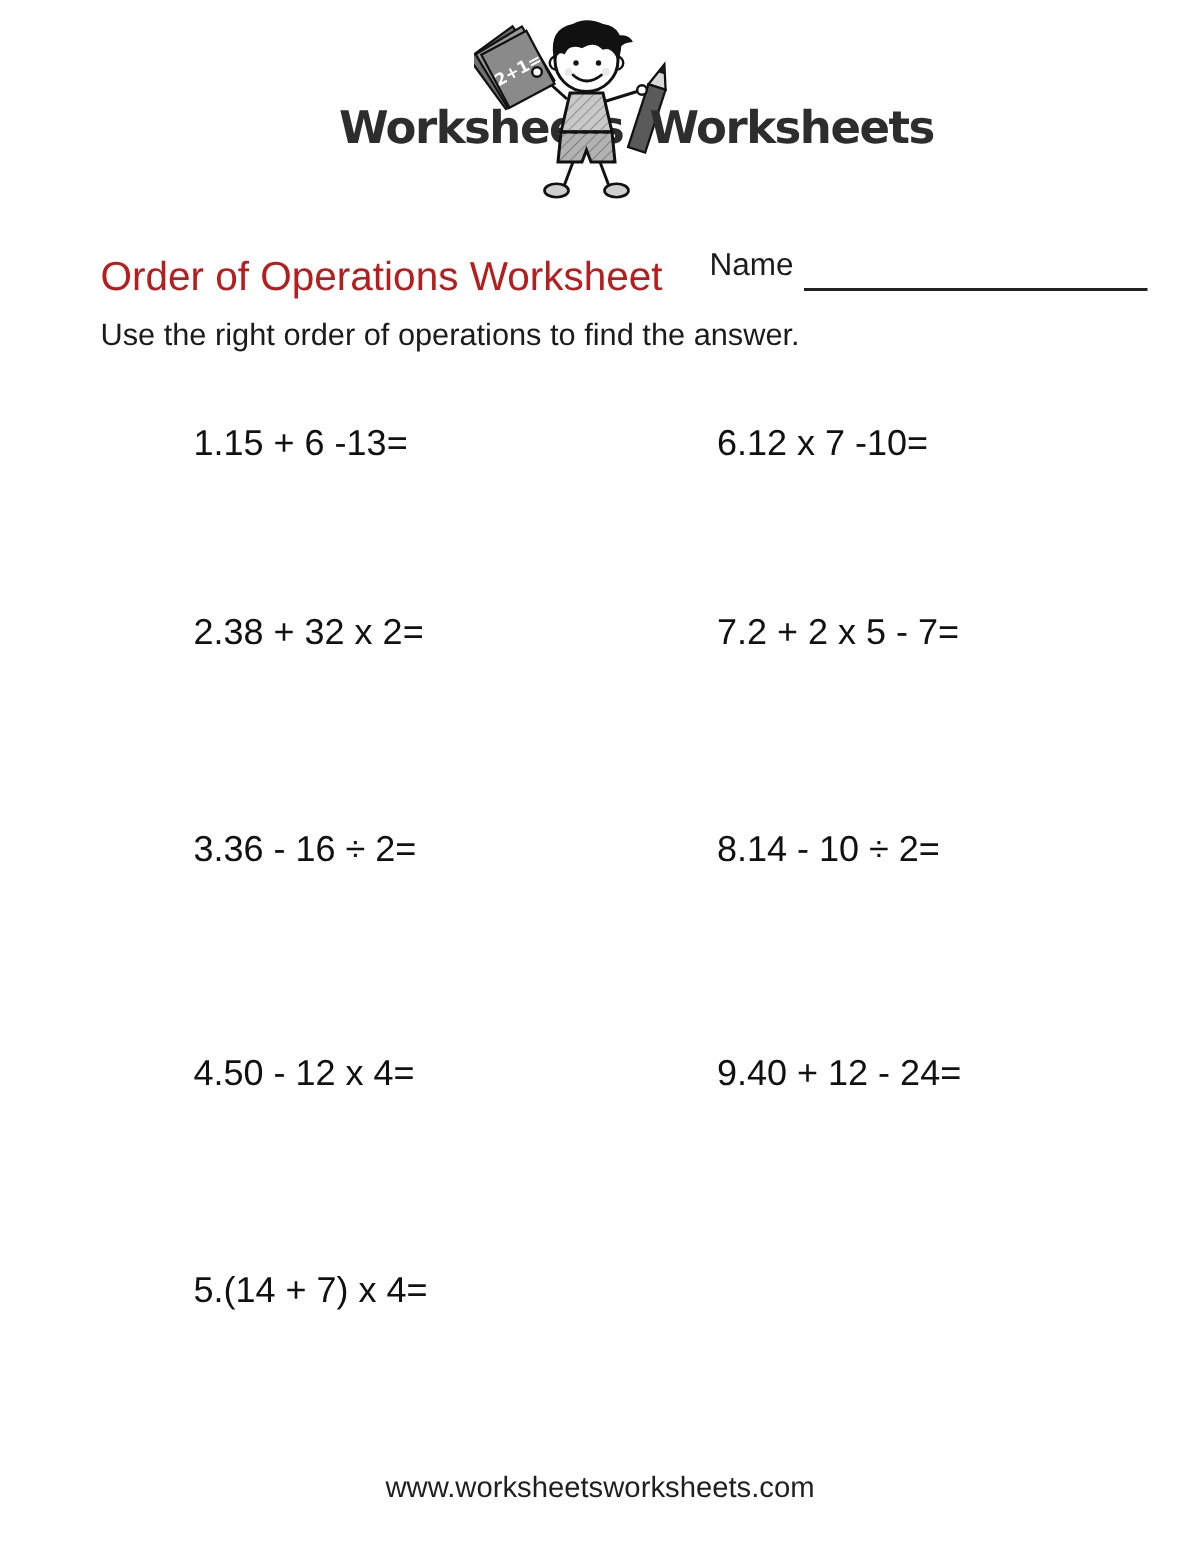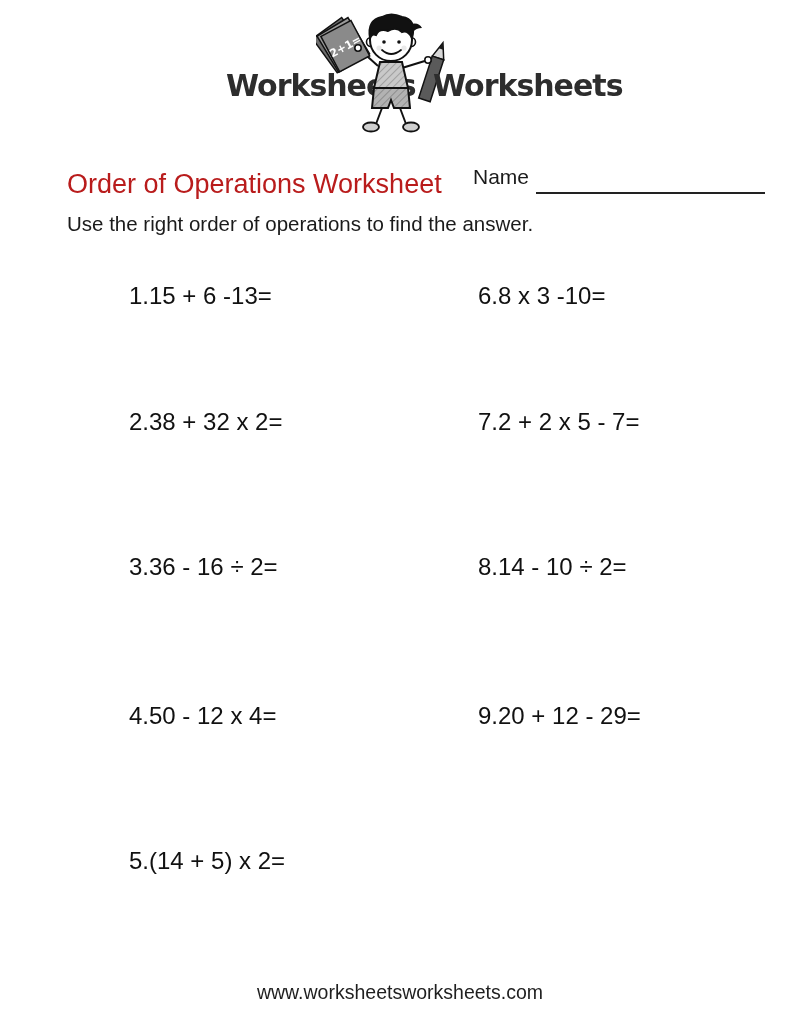--- a/index.html
+++ b/index.html
@@ -154,31 +154,31 @@
   <div class="prob col-left row-1">
     <span class="pnum">2.</span><span>38 + 32 x 2=</span>
   </div>
   <div class="prob col-left row-2">
     <span class="pnum">3.</span><span>36 - 16 ÷ 2=</span>
   </div>
   <div class="prob col-left row-3">
     <span class="pnum">4.</span><span>50 - 12 x 4=</span>
   </div>
   <div class="prob col-left row-4">
-    <span class="pnum">5.</span><span>(14 + 5) x 2=</span>
+    <span class="pnum">5.</span><span>(14 + 7) x 4=</span>
   </div>
 
   <div class="prob col-right row-0">
-    <span class="pnum">6.</span><span>8 x 3 -10=</span>
+    <span class="pnum">6.</span><span>12 x 7 -10=</span>
   </div>
   <div class="prob col-right row-1">
     <span class="pnum">7.</span><span>2 + 2 x 5 - 7=</span>
   </div>
   <div class="prob col-right row-2">
     <span class="pnum">8.</span><span>14 - 10 ÷ 2=</span>
   </div>
   <div class="prob col-right row-3">
-    <span class="pnum">9.</span><span>20 + 12 - 29=</span>
+    <span class="pnum">9.</span><span>40 + 12 - 24=</span>
   </div>
 
   <div class="abs" id="footer">www.worksheetsworksheets.com</div>
 
 </div>
 
 </body></html>

